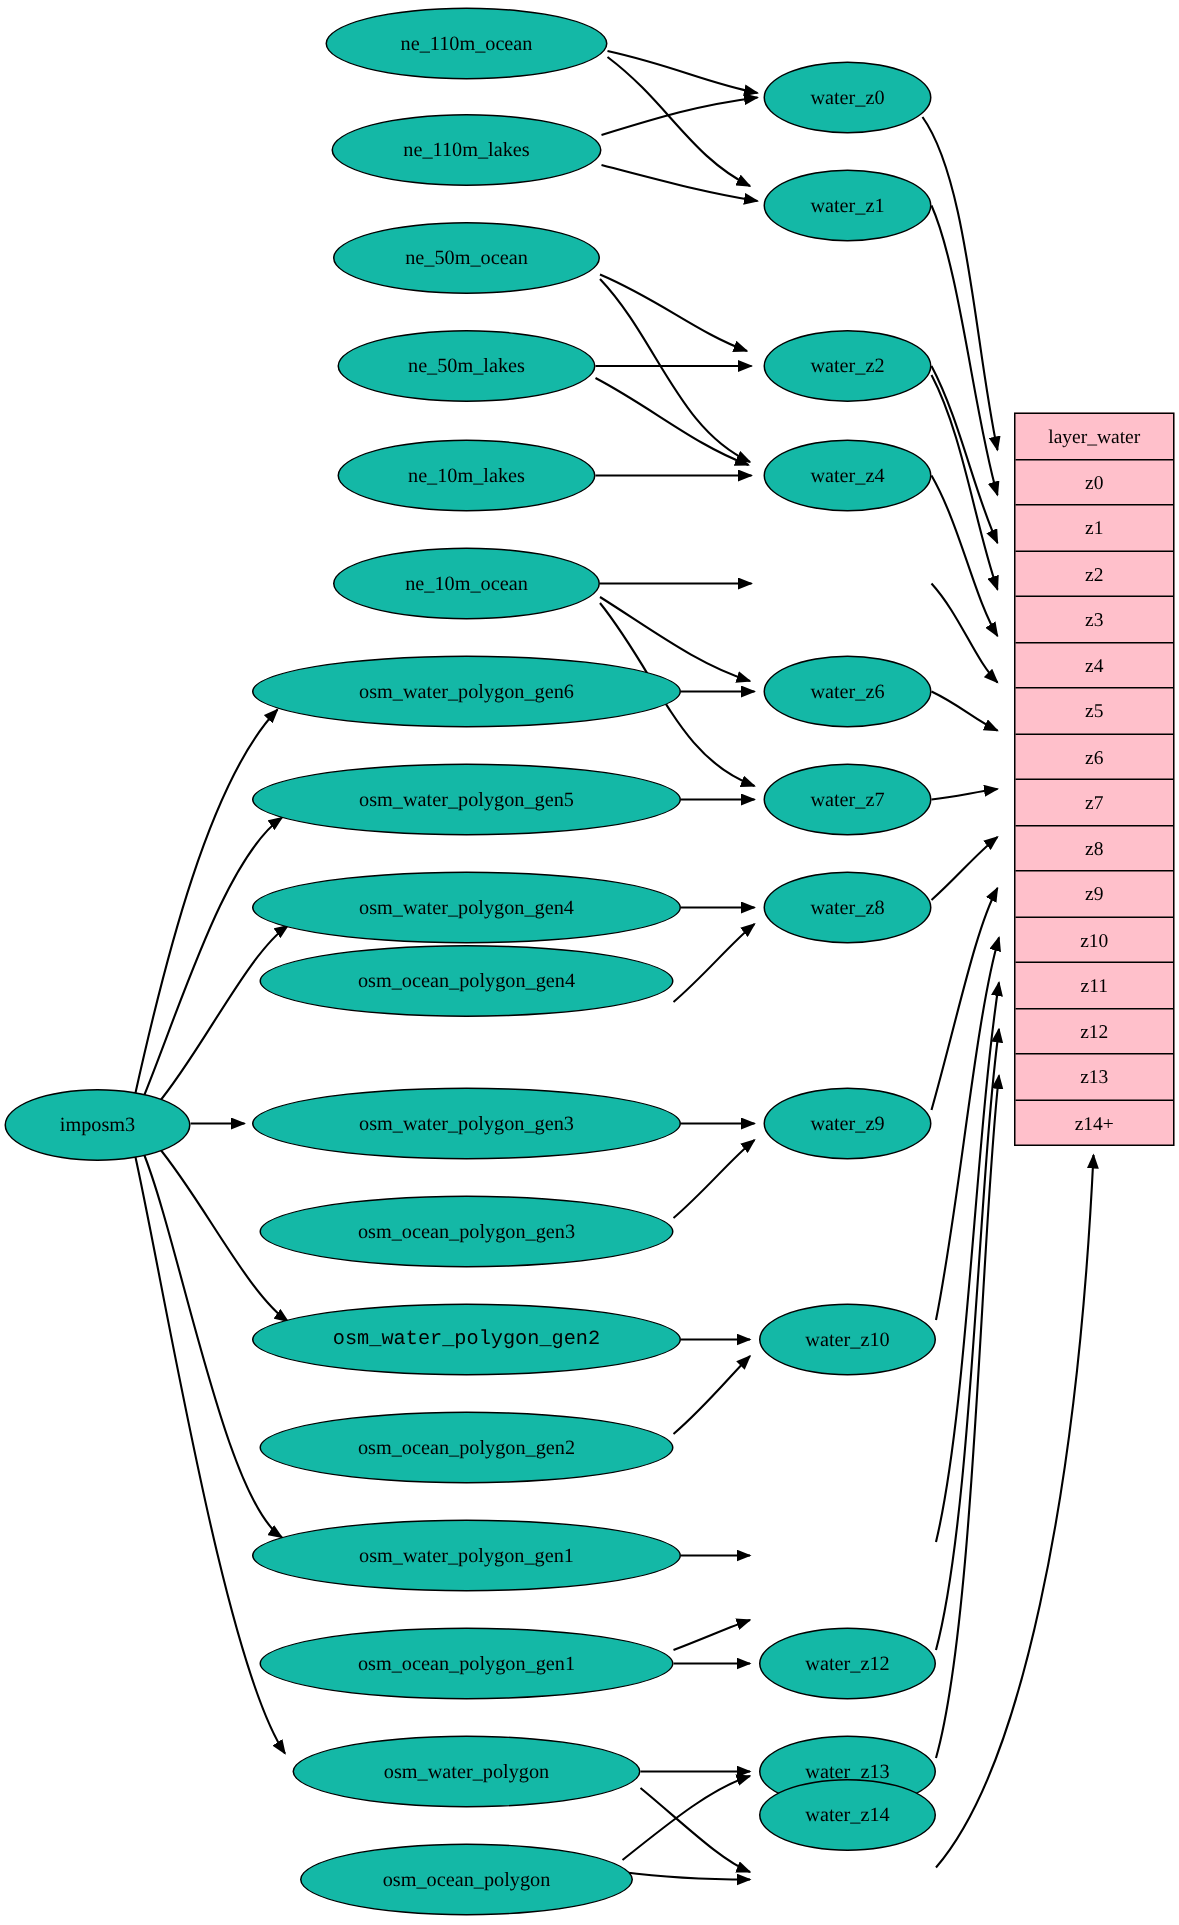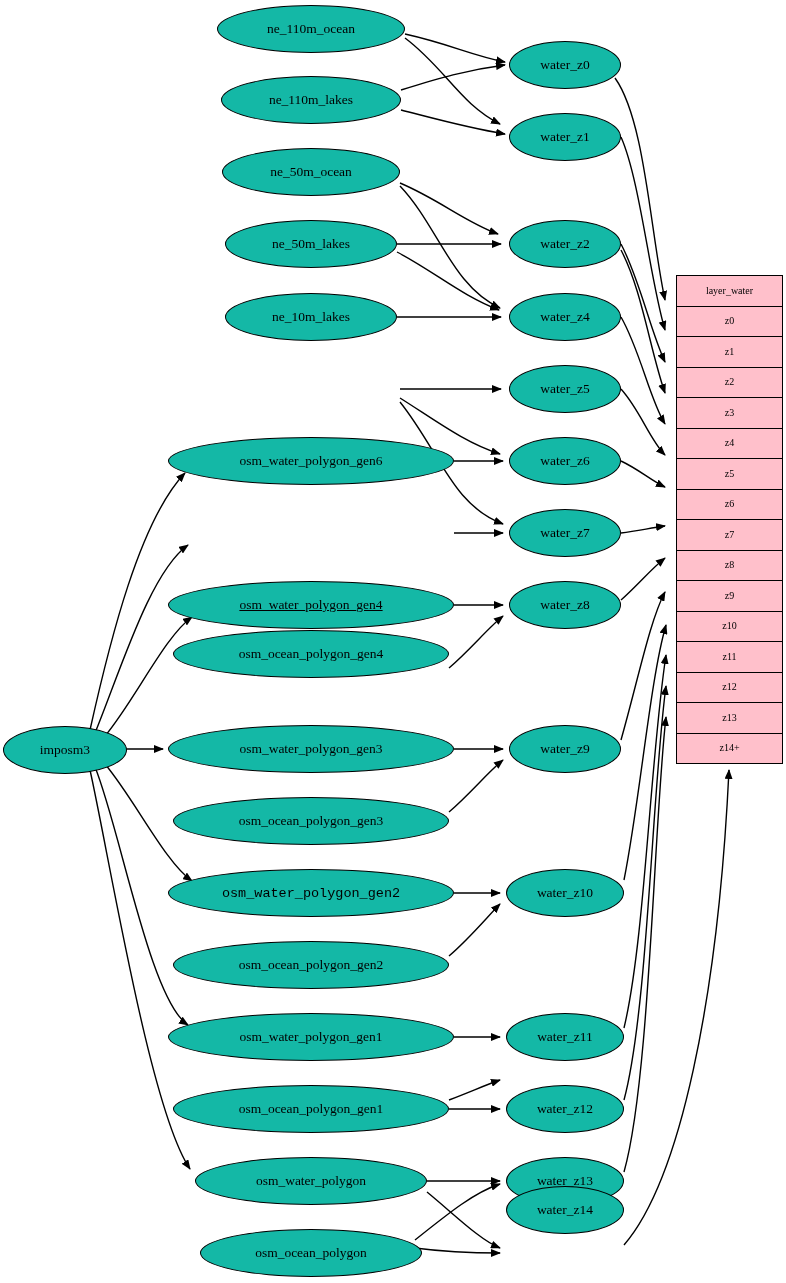--- a/index.html
+++ b/index.html
@@ -45,21 +45,21 @@
     display: flex;
     flex-direction: column;
   }
   .record .cell {
     box-sizing: border-box;
     flex: 1 1 auto;
     border-bottom: 1px solid #000000;
     display: flex;
     align-items: center;
     justify-content: center;
-    font-size: 10px;
+    font-size: 13px;
     color: #000000;
     line-height: 1;
   }
   .record .cell:last-child {
     border-bottom: none;
   }
 </style>
 </head>
 <body>
 
@@ -144,24 +144,30 @@
     </div>
   <div class="node-ellipse" style="left:222px;top:148px;width:178px;height:48px;justify-content:center;">
       <span>ne_50m_ocean</span>
     </div>
   <div class="node-ellipse" style="left:225px;top:220px;width:172px;height:48px;">
       <span>ne_50m_lakes</span>
     </div>
   <div class="node-ellipse" style="left:225px;top:293px;width:172px;height:48px;">
       <span>ne_10m_lakes</span>
     </div>
+  <div class="node-ellipse" style="left:222px;top:365px;width:178px;height:48px;">
+      <span>ne_10m_ocean</span>
+    </div>
   <div class="node-ellipse" style="left:168px;top:437px;width:286px;height:48px;">
       <span>osm_water_polygon_gen6</span>
     </div>
-  <div class="node-ellipse" style="left:168px;top:581px;width:286px;height:48px;text-decoration:underline;">
+  <div class="node-ellipse" style="left:168px;top:509px;width:286px;height:48px;">
+      <span>osm_water_polygon_gen5</span>
+    </div>
+  <div class="node-ellipse" style="left:168px;top:581px;width:286px;height:48px;">
       <span>osm_water_polygon_gen4</span>
     </div>
   <div class="node-ellipse" style="left:173px;top:630px;width:276px;height:48px;">
       <span>osm_ocean_polygon_gen4</span>
     </div>
   <div class="node-ellipse" style="left:168px;top:725px;width:286px;height:48px;">
       <span>osm_water_polygon_gen3</span>
     </div>
   <div class="node-ellipse" style="left:173px;top:797px;width:276px;height:48px;">
       <span>osm_ocean_polygon_gen3</span>
@@ -190,40 +196,34 @@
     </div>
   <div class="node-ellipse" style="left:509px;top:113px;width:112px;height:48px;">
       <span>water_z1</span>
     </div>
   <div class="node-ellipse" style="left:509px;top:220px;width:112px;height:48px;">
       <span>water_z2</span>
     </div>
   <div class="node-ellipse" style="left:509px;top:293px;width:112px;height:48px;">
       <span>water_z4</span>
     </div>
-  <div class="node-ellipse" style="left:509px;top:365px;width:112px;height:48px;">
-      <span>water_z5</span>
-    </div>
   <div class="node-ellipse" style="left:509px;top:437px;width:112px;height:48px;">
       <span>water_z6</span>
     </div>
   <div class="node-ellipse" style="left:509px;top:509px;width:112px;height:48px;font-family:Liberation Serif, serif;">
       <span>water_z7</span>
     </div>
   <div class="node-ellipse" style="left:509px;top:581px;width:112px;height:48px;">
       <span>water_z8</span>
     </div>
   <div class="node-ellipse" style="left:509px;top:725px;width:112px;height:48px;">
       <span>water_z9</span>
     </div>
   <div class="node-ellipse" style="left:506px;top:869px;width:118px;height:48px;">
       <span>water_z10</span>
-    </div>
-  <div class="node-ellipse" style="left:506px;top:1013px;width:118px;height:48px;">
-      <span>water_z11</span>
     </div>
   <div class="node-ellipse" style="left:506px;top:1085px;width:118px;height:48px;">
       <span>water_z12</span>
     </div>
   <div class="node-ellipse" style="left:506px;top:1157px;width:118px;height:48px;">
       <span>water_z13</span>
     </div>
   <div class="node-ellipse" style="left:506px;top:1186px;width:118px;height:48px;">
       <span>water_z14</span>
     </div>

